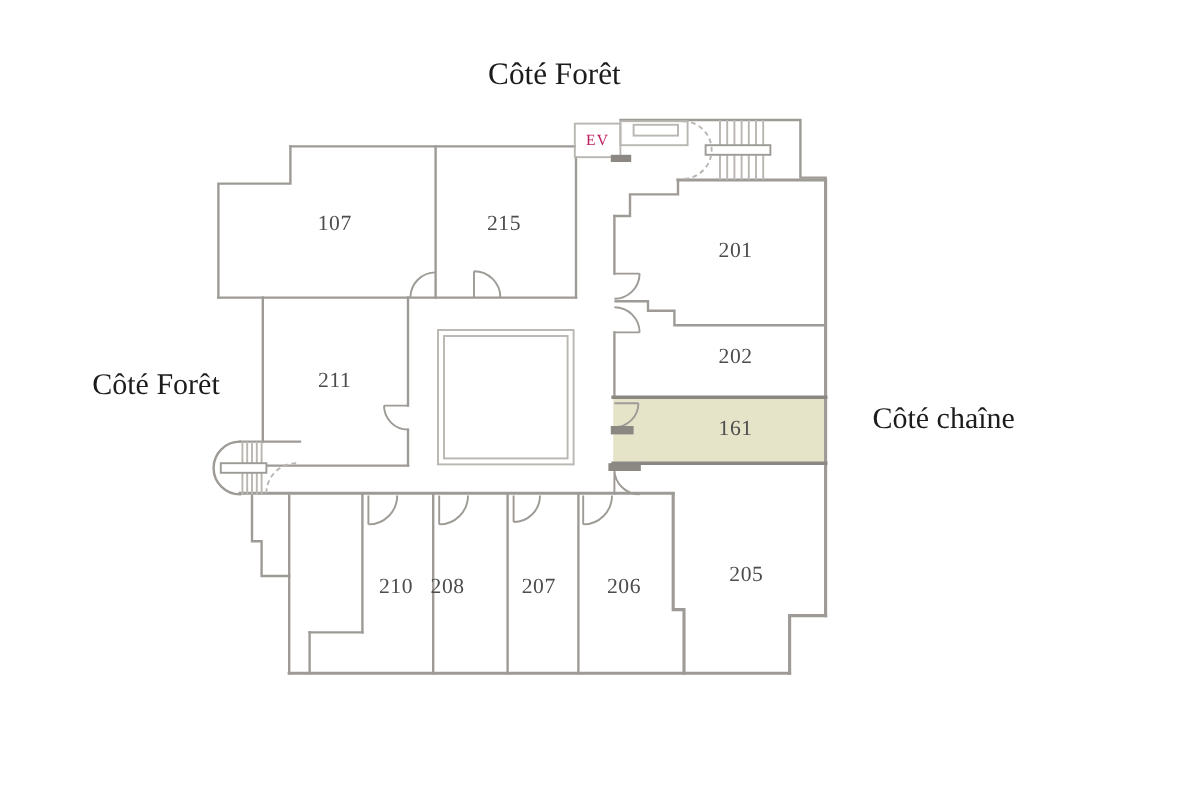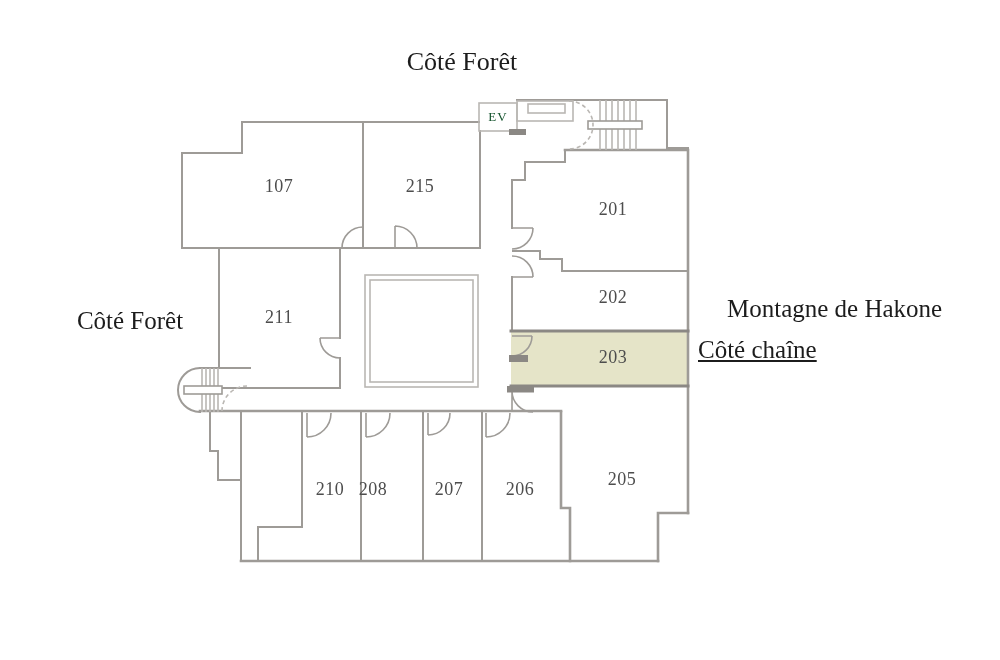--- a/index.html
+++ b/index.html
@@ -16,21 +16,21 @@
   .dashed{stroke:var(--wall-light);stroke-width:1.6;fill:none;stroke-dasharray:4 3;}
   .fill-dark{fill:var(--wall-dark);stroke:none;}
   .fill-white{fill:#fff;stroke:var(--wall);stroke-width:1.6;}
   .highlight{fill:var(--hl-fill);stroke:none;}
   .txt{position:absolute;color:var(--label-text);white-space:nowrap;}
   .center{transform:translate(-50%,-50%);}
   .big{font-size:26px;}
   .side{font-size:25px;}
   .room-label{position:absolute;transform:translate(-50%,-50%);font-size:18px;
     color:var(--room-text);letter-spacing:0.5px;white-space:nowrap;}
-  .ev{font-size:13px;color:#14532d;letter-spacing:1px;}
+  .ev{font-size:13px;color:#be185d;letter-spacing:1px;}
 </style>
 </head>
 <body>
 
 <div class="stage" style="--bg: #ffffff; --wall: #9e9b97; --wall-light: #bab7b3; --wall-dark: #8b8884; --hl-fill: #e5e4c8; --room-text: #4d4d4d; --label-text: #1c1c1c;">
 
   <svg class="plan" width="1000" height="660" viewBox="0 0 1000 660">
 
     <rect x="511" y="331" width="177" height="55" class="highlight"></rect>
 
@@ -112,31 +112,30 @@
       <path class="door" d="M366,413 V437 M366,437 A24,24 0 0 0 390,413"></path>
       <path class="door" d="M428,413 V435 M428,435 A22,22 0 0 0 450,413"></path>
       <path class="door" d="M486,413 V437 M486,437 A24,24 0 0 0 510,413"></path>
       <rect x="507" y="386" width="27" height="6.5" class="fill-dark"></rect>
       <rect x="509" y="355" width="19" height="7" class="fill-dark"></rect>
     </g>
   </svg>
 
   <div class="txt big center" style="left:462px;top:62px;">Côté Forêt</div>
   <div class="txt side center" style="left:130px;top:321px;">Côté Forêt</div>
-  <div class="txt side" style="left:727px;top:295px;">Montagne de Hakone</div>
-  <div class="txt side" style="left:698px;top:336px;text-decoration:underline;">Côté chaîne</div>
+  <div class="txt side" style="left:727px;top:336px;">Côté chaîne</div>
 
   <div class="txt ev center" style="left:498px;top:117px;">EV</div>
 
   <div id="rooms-layer">
       <div class="room-label" style="left: 279px; top: 186px;">107</div>
       <div class="room-label" style="left: 420px; top: 186px;">215</div>
       <div class="room-label" style="left: 613px; top: 209px;">201</div>
       <div class="room-label" style="left: 613px; top: 297px;">202</div>
-      <div class="room-label" style="left: 613px; top: 357px;">203</div>
+      <div class="room-label" style="left: 613px; top: 357px;">161</div>
       <div class="room-label" style="left: 622px; top: 462px; margin-top: 17px;">205</div>
       <div class="room-label" style="left: 279px; top: 317px;">211</div>
       <div class="room-label" style="left: 330px; top: 489px;">210</div>
       <div class="room-label" style="left: 373px; top: 489px; font-family: Liberation Serif, serif;">208</div>
       <div class="room-label" style="left: 449px; top: 489px;">207</div>
       <div class="room-label" style="left: 520px; top: 489px;">206</div>
     </div>
 </div>
 
 </body></html>

